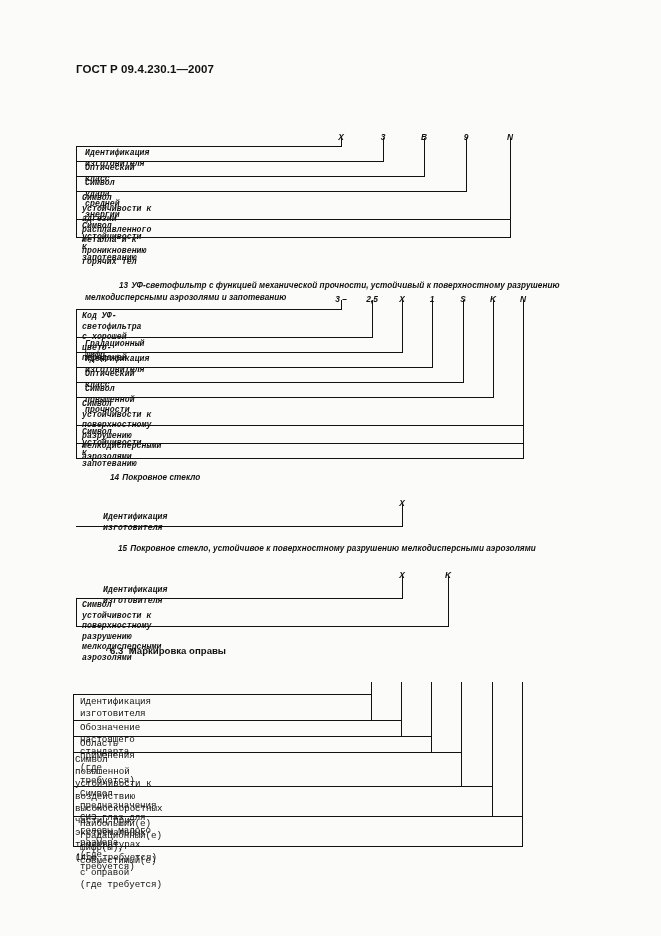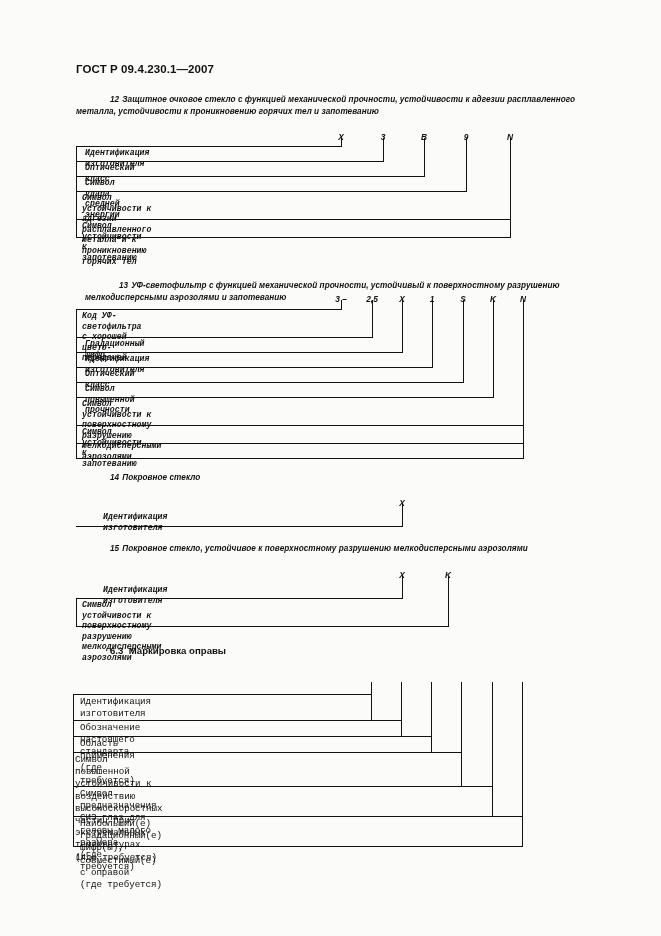--- a/index.html
+++ b/index.html
@@ -75,23 +75,20 @@
     font-size:9px;
   }
 </style>
 </head>
 <body>
 
 <div class="page">
 
   <div class="doc-header">ГОСТ Р 09.4.230.1—2007</div>
 
-  <div class="para ind" style="left:76px;top:94px;width:510px;">
-    <span class="num">12</span><span>Защитное очковое стекло с функцией механической прочности, устойчивости к адгезии расплавленного металла, устойчивости к проникновению горячих тел и запотеванию</span>
-  </div>
 
   <div class="diagram">
 
     <div class="code" style="left:341px;top:132px;">X</div>
     <div class="code" style="left:383px;top:132px;">3</div>
     <div class="code" style="left:424px;top:132px;">B</div>
     <div class="code" style="left:466px;top:132px;">9</div>
     <div class="code" style="left:510px;top:132px;">N</div>
 
     <div class="dline h" style="left:76px;top:146px;width:265px;"></div>
@@ -164,21 +161,21 @@
     <span class="num">14</span><span>Покровное стекло</span>
   </div>
 
   <div class="diagram">
     <div class="code" style="left:402px;top:498px;">X</div>
     <div class="dline v" style="left:402px;top:504px;height:22px;"></div>
     <div class="dline h" style="left:76px;top:526px;width:327px;"></div>
     <div class="rowlabel" style="left:103px;top:512px;">Идентификация изготовителя</div>
   </div>
 
-  <div class="para ind" style="left:76px;top:543px;width:522px;">
+  <div class="para ind" style="left:84px;top:543px;width:522px;">
     <span class="num">15</span><span>Покровное стекло, устойчивое к поверхностному разрушению мелкодисперсными аэрозолями</span>
   </div>
 
   <div class="diagram">
     <div class="code" style="left:402px;top:570px;">X</div>
     <div class="code" style="left:448px;top:570px;">K</div>
 
     <div class="dline v" style="left:402px;top:576px;height:22px;"></div>
     <div class="dline v" style="left:448px;top:576px;height:50px;"></div>
 

